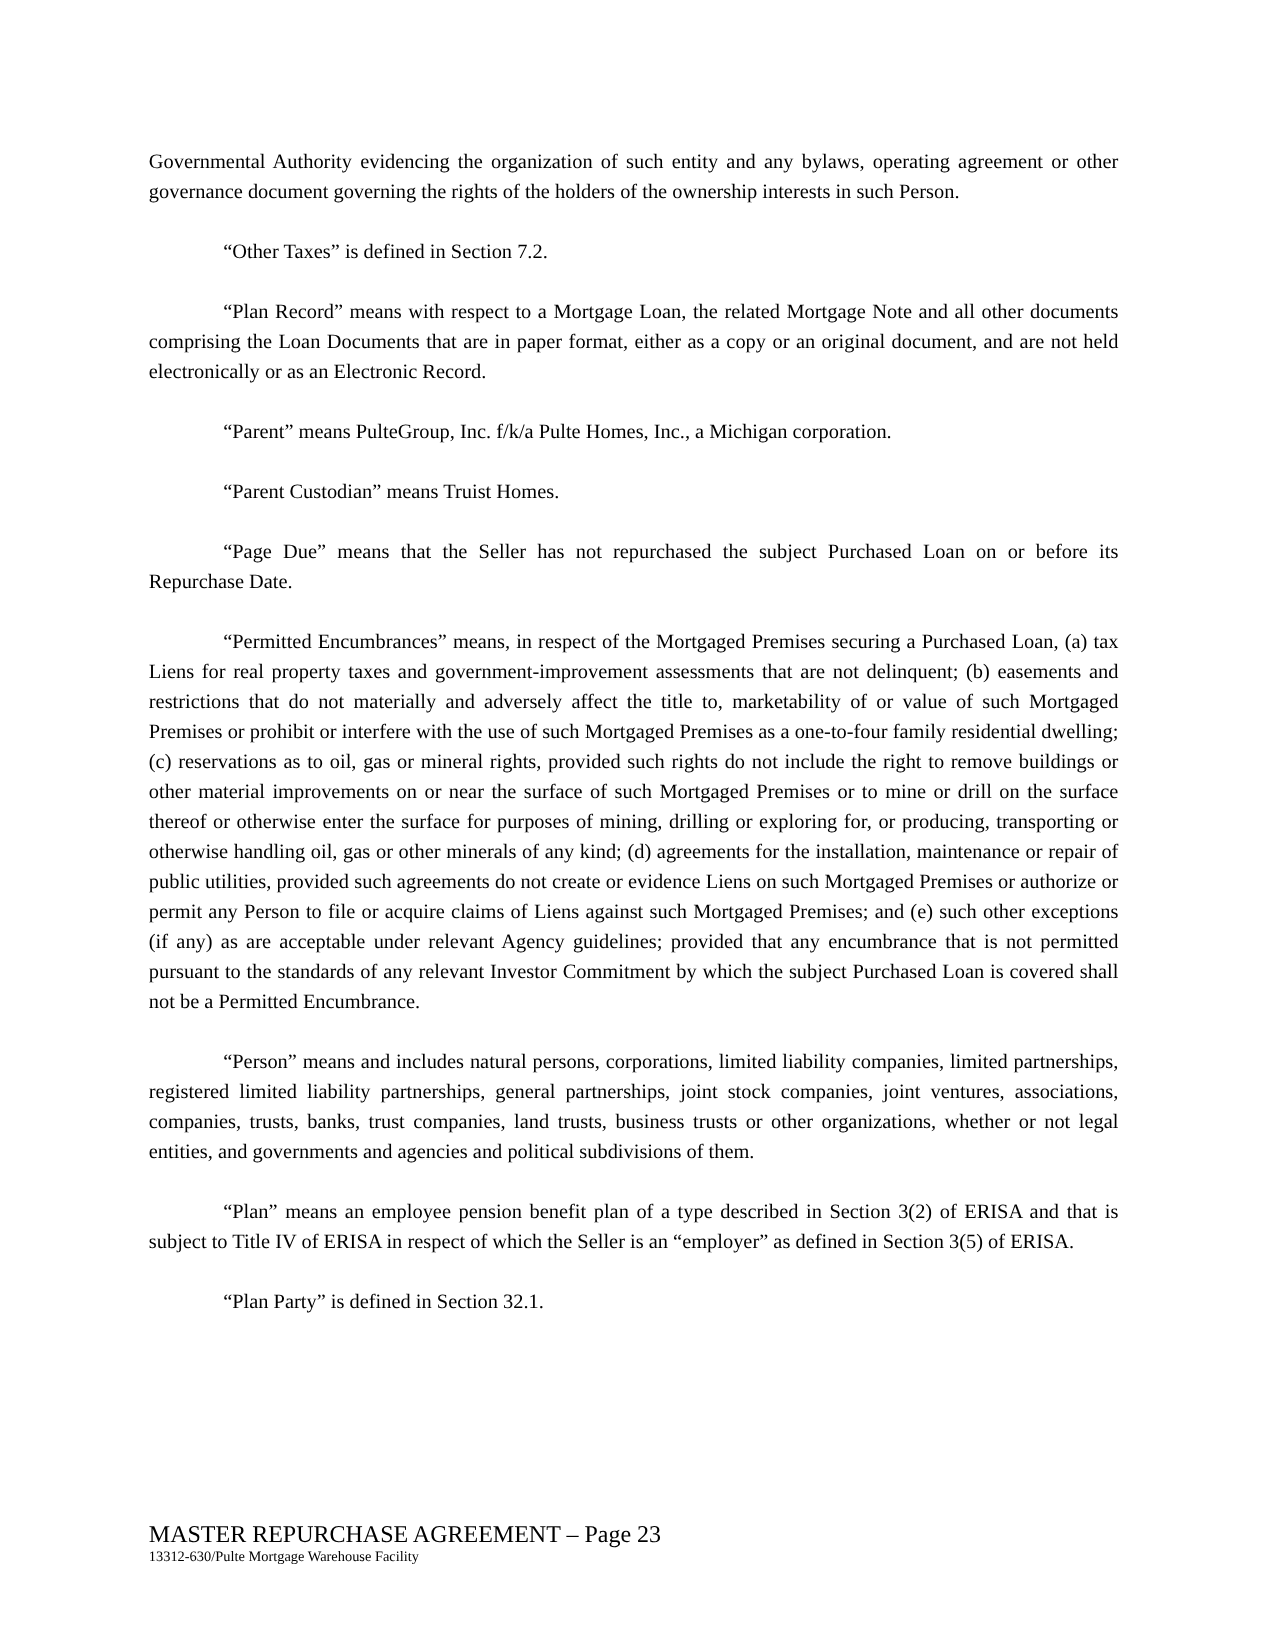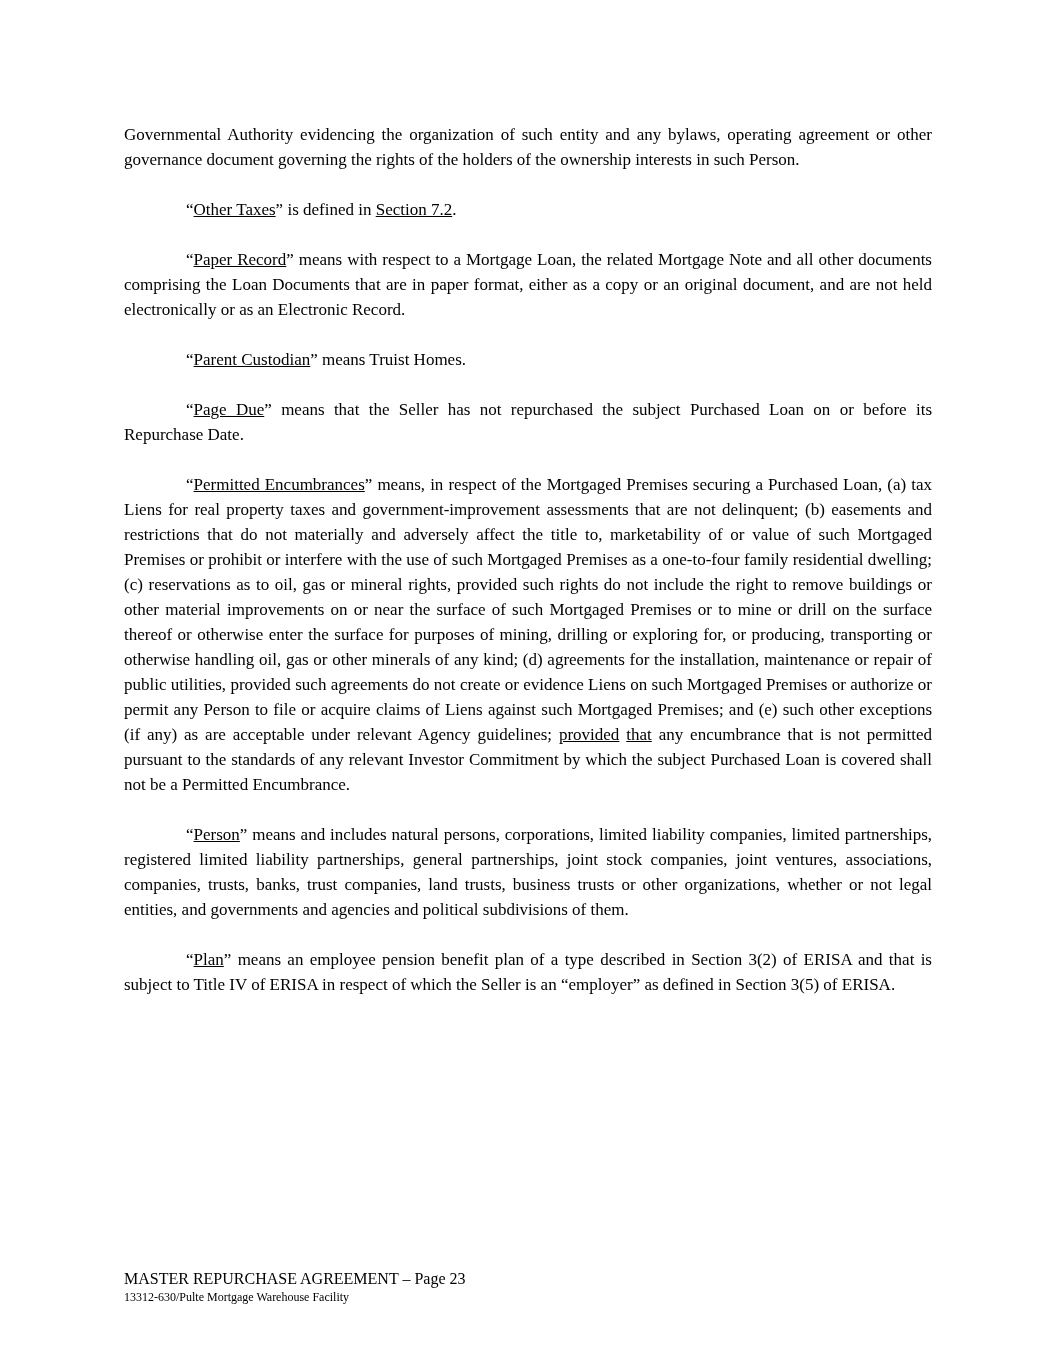--- a/index.html
+++ b/index.html
@@ -19,47 +19,49 @@
     top: 122px;
     width: 808px;
   }
   .para {
     font-size: 17px;
     line-height: 25px;
     text-align: justify;
     margin: 0 0 25px 0;
   }
   .para.indent { text-indent: 62px; }
-  .u { text-decoration: underline; }
+  .u { }
   .footer {
     position: absolute;
     left: 124px;
     bottom: 60px;
     width: 808px;
   }
   .footer-line1 {
-    font-size: 16px;
+    font-size: 20px;
     line-height: 20px;
   }
   .footer-line2 {
     font-size: 12px;
     line-height: 16px;
   }
 </style>
 </head>
 <body>
 
 <div class="page">
   <div class="content">
       <p class="para"><span>Governmental Authority evidencing the organization of such entity and any bylaws, operating agreement or other governance document governing the rights of the holders of the ownership interests in such Person.</span></p>
       <p class="para indent"><span>“</span><span class="u">Other Taxes</span><span>” is defined in </span><span class="u">Section 7.2</span><span>.</span></p>
-      <p class="para indent"><span>“</span><span class="u">Paper Record</span><span>” means with respect to a Mortgage Loan, the related Mortgage Note and all other documents comprising the Loan Documents that are in paper format, either as a copy or an original document, and are not held electronically or as an Electronic Record.</span></p>
+      <p class="para indent"><span>“</span><span class="u">Plan Record</span><span>” means with respect to a Mortgage Loan, the related Mortgage Note and all other documents comprising the Loan Documents that are in paper format, either as a copy or an original document, and are not held electronically or as an Electronic Record.</span></p>
+      <p class="para indent"><span>“</span><span class="u">Parent</span><span>” means PulteGroup, Inc. f/k/a Pulte Homes, Inc., a Michigan corporation.</span></p>
       <p class="para indent"><span>“</span><span class="u">Parent Custodian</span><span>” means Truist Homes.</span></p>
       <p class="para indent"><span>“</span><span class="u">Page Due</span><span>” means that the Seller has not repurchased the subject Purchased Loan on or before its Repurchase Date.</span></p>
       <p class="para indent"><span>“</span><span class="u">Permitted Encumbrances</span><span>” means, in respect of the Mortgaged Premises securing a Purchased Loan, (a) tax Liens for real property taxes and government-improvement assessments that are not delinquent; (b) easements and restrictions that do not materially and adversely affect the title to, marketability of or value of such Mortgaged Premises or prohibit or interfere with the use of such Mortgaged Premises as a one-to-four family residential dwelling; (c) reservations as to oil, gas or mineral rights, provided such rights do not include the right to remove buildings or other material improvements on or near the surface of such Mortgaged Premises or to mine or drill on the surface thereof or otherwise enter the surface for purposes of mining, drilling or exploring for, or producing, transporting or otherwise handling oil, gas or other minerals of any kind; (d) agreements for the installation, maintenance or repair of public utilities, provided such agreements do not create or evidence Liens on such Mortgaged Premises or authorize or permit any Person to file or acquire claims of Liens against such Mortgaged Premises; and (e) such other exceptions (if any) as are acceptable under relevant Agency guidelines; </span><span class="u">provided</span><span> </span><span class="u">that</span><span> any encumbrance that is not permitted pursuant to the standards of any relevant Investor Commitment by which the subject Purchased Loan is covered shall not be a Permitted Encumbrance.</span></p>
       <p class="para indent"><span>“</span><span class="u">Person</span><span>” means and includes natural persons, corporations, limited liability companies, limited partnerships, registered limited liability partnerships, general partnerships, joint stock companies, joint ventures, associations, companies, trusts, banks, trust companies, land trusts, business trusts or other organizations, whether or not legal entities, and governments and agencies and political subdivisions of them.</span></p>
       <p class="para indent"><span>“</span><span class="u">Plan</span><span>” means an employee pension benefit plan of a type described in Section 3(2) of ERISA and that is subject to Title IV of ERISA in respect of which the Seller is an “employer” as defined in Section 3(5) of ERISA.</span></p>
+      <p class="para indent"><span>“</span><span class="u">Plan Party</span><span>” is defined in </span><span class="u">Section 32.1</span><span>.</span></p>
     </div>
   <div class="footer">
     <div class="footer-line1">MASTER REPURCHASE AGREEMENT – Page 23</div>
     <div class="footer-line2">13312-630/Pulte Mortgage Warehouse Facility</div>
   </div>
 </div>
 
 </body></html>

